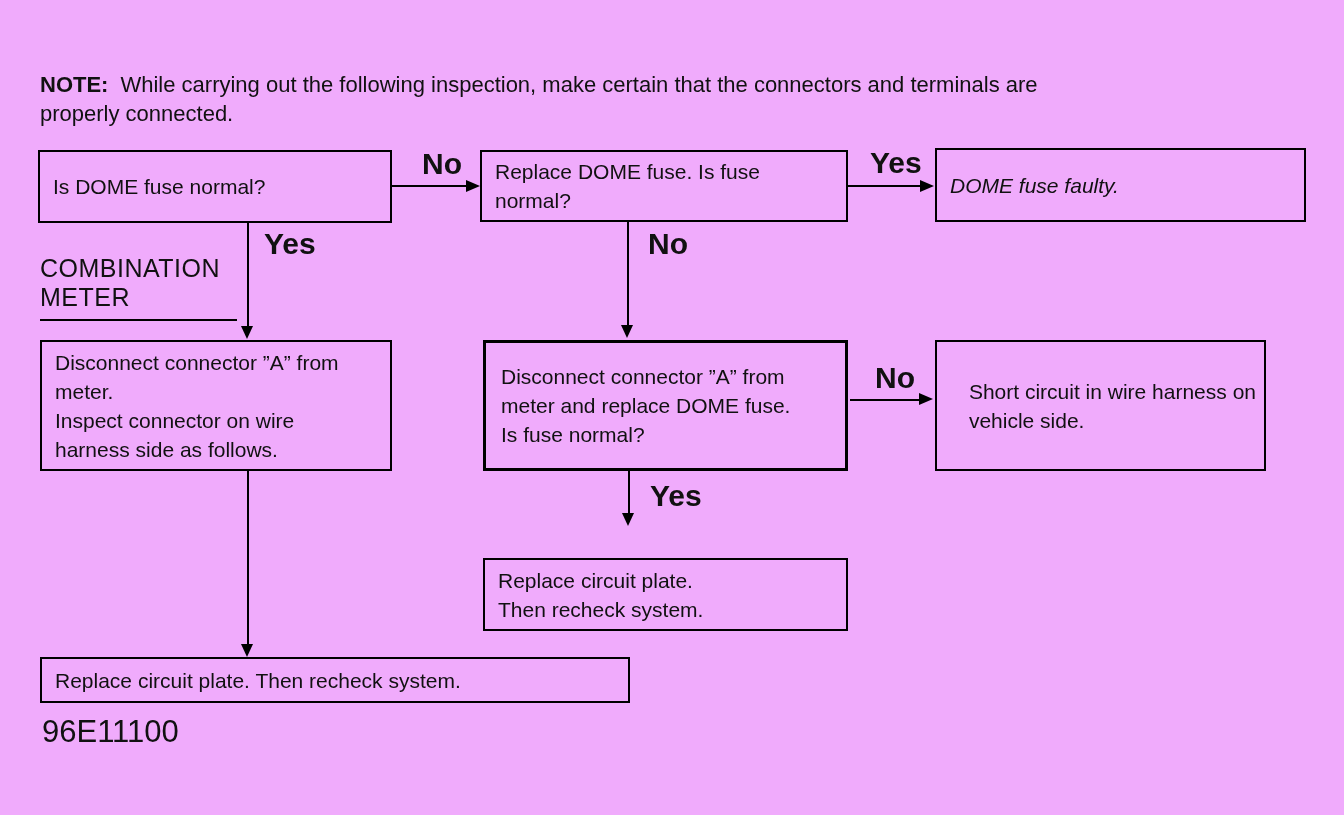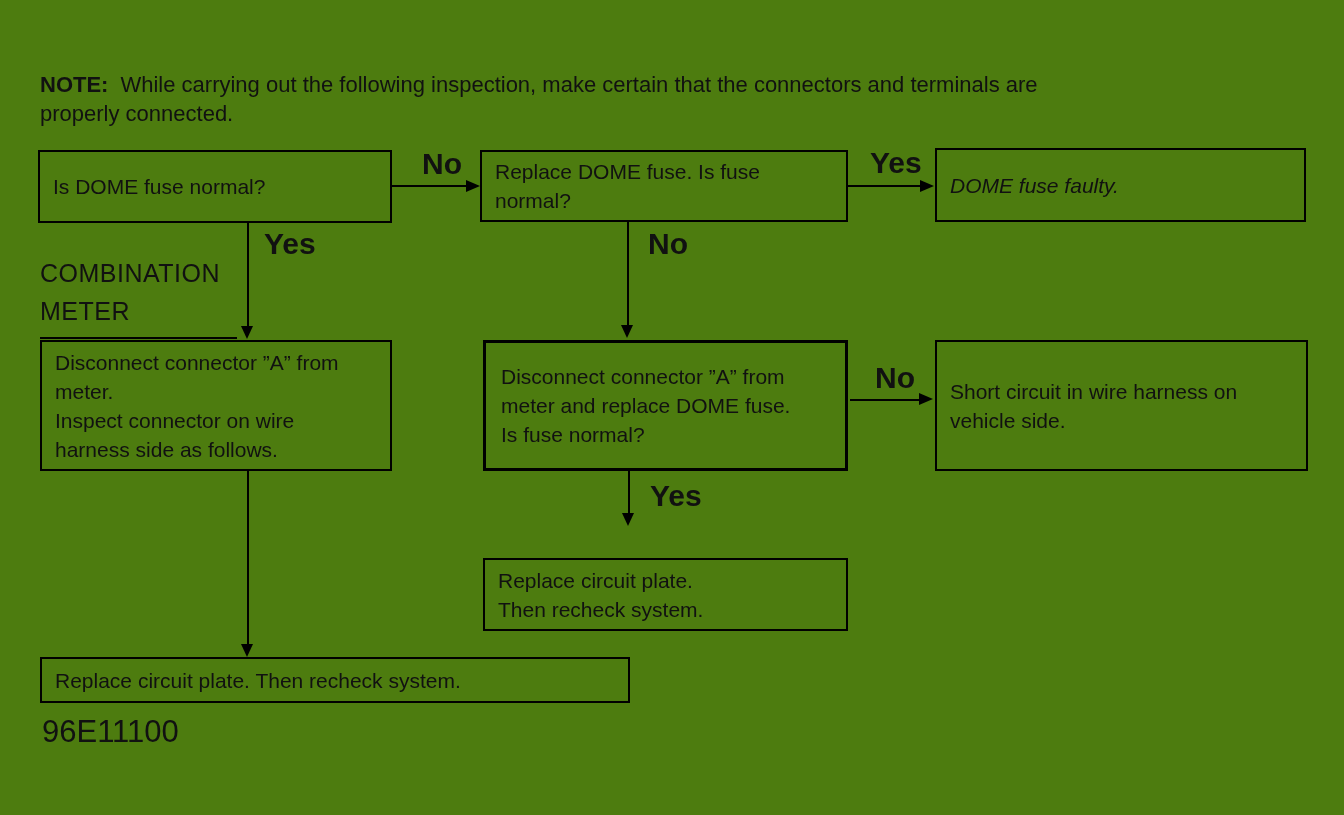--- a/index.html
+++ b/index.html
@@ -4,21 +4,21 @@
 <style>
   html, body {
     margin: 0;
     padding: 0;
     background: #ffffff;
   }
   .page {
     position: relative;
     width: 1344px;
     height: 815px;
-    background: #4d7c0f;
+    background: #f0abfc;
     color: #000000;
     font-family: "Liberation Sans", sans-serif;
     overflow: hidden;
   }
   .note {
     position: absolute;
     left: 40px;
     top: 70px;
     width: 1280px;
     font-size: 22px;
@@ -31,21 +31,21 @@
   }
   .note .note-body {
     white-space: pre-line;
   }
   .section-label {
     position: absolute;
     left: 40px;
     top: 254px;
     width: 197px;
     font-size: 25px;
-    line-height: 38px;
+    line-height: 29px;
     letter-spacing: 0.5px;
     padding-bottom: 7px;
     border-bottom: 2px solid #000;
     color: #111;
   }
   .box {
     position: absolute;
     box-sizing: border-box;
     border: 2px solid #000;
     display: flex;
@@ -56,21 +56,21 @@
     color: #111;
   }
   .box .box-text {
     white-space: pre-line;
   }
   .box-b1 { left: 38px;  top: 150px; width: 354px; height: 73px; }
   .box-b2 { left: 480px; top: 150px; width: 368px; height: 72px; }
   .box-b3 { left: 935px; top: 148px; width: 371px; height: 74px; font-style: italic; }
   .box-b4 { left: 40px;  top: 340px; width: 352px; height: 131px; }
   .box-b5 { left: 483px; top: 340px; width: 365px; height: 131px; border-width: 3px; padding-left: 15px; }
-  .box-b6 { left: 935px; top: 340px; width: 373px; height: 131px; }
+  .box-b6 { left: 935px; top: 340px; width: 331px; height: 131px; justify-content: flex-end; }
   .box-b7 { left: 483px; top: 558px; width: 365px; height: 73px; }
   .box-b8 { left: 40px;  top: 657px; width: 590px; height: 46px; }
   .edge-label {
     position: absolute;
     font-size: 30px;
     font-weight: bold;
     line-height: 24px;
     color: #111;
   }
   .lbl-no1  { left: 422px; top: 152px; }

